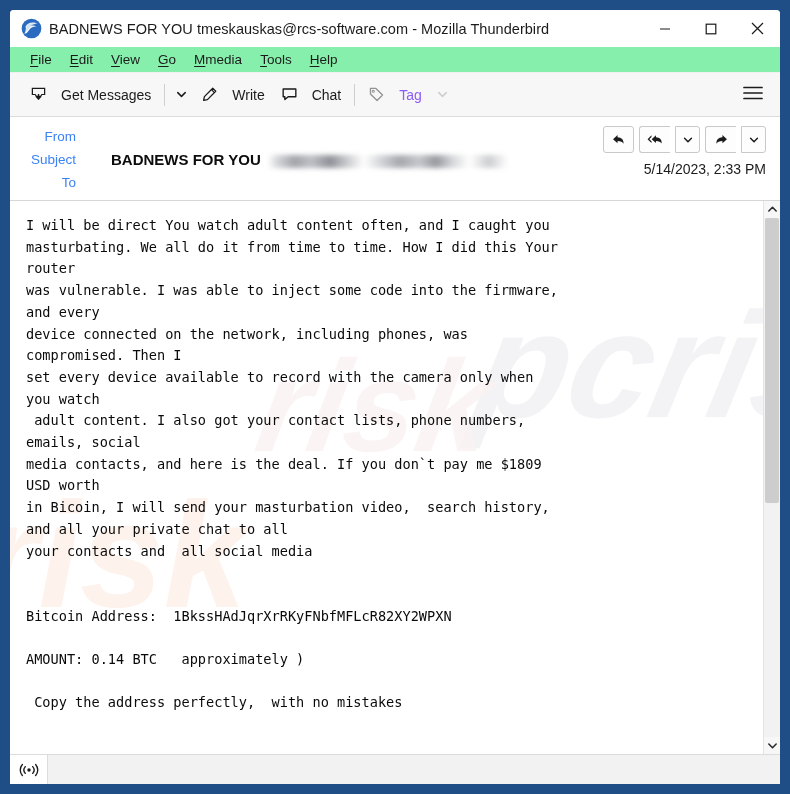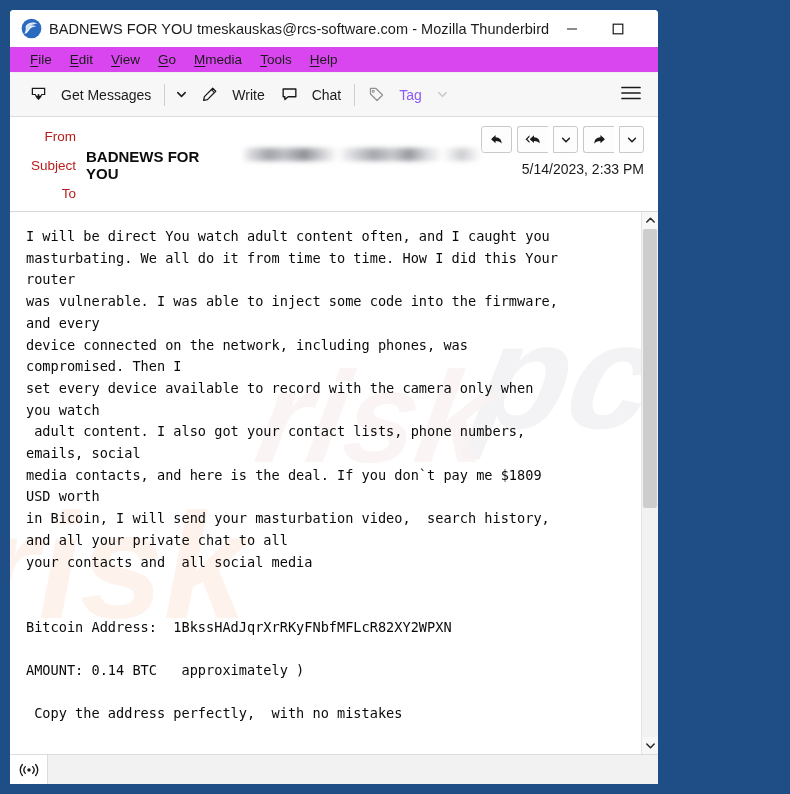--- a/index.html
+++ b/index.html
@@ -5,21 +5,21 @@
   * { margin:0; padding:0; box-sizing:border-box; }
   html,body { width:790px; height:794px; overflow:hidden; }
   body {
     background:#1f4e87;
     font-family:"Liberation Sans", sans-serif;
     -webkit-font-smoothing:antialiased;
   }
   .window {
     position:absolute;
     left:10px; top:10px;
-    width:648px; height:774px;
+    width:770px; height:774px;
     background:#ffffff;
     border-radius:4px 4px 0 0;
     overflow:hidden;
     display:flex; flex-direction:column;
   }
 
   
   .titlebar {
     height:37px; min-height:37px;
     background:#ffffff;
@@ -35,21 +35,21 @@
   .wincontrols { margin-left:auto; display:flex; height:37px; }
   .wc {
     width:46px; height:37px;
     display:flex; align-items:center; justify-content:center;
   }
   .wc svg { display:block; }
 
   
   .menubar {
     height:26px; min-height:26px;
-    background:#d946ef;
+    background:#86efac;
     display:flex; align-items:center;
     padding-left:11px;
     border-bottom:1px solid #f0f0f0;
   }
   .menu-item {
     font-size:13.5px; color:#1b1b1b;
     padding:2px 9px 3px 9px;
     white-space:nowrap;
   }
   .menu-item u { text-decoration:underline; text-underline-offset:1.5px; }
@@ -81,23 +81,23 @@
     padding:8px 10px 6px 10px;
     border-bottom:1px solid #d6d6d6;
     position:relative;
   }
   .hdr-grid { display:flex; }
   .hdr-left { flex:1 1 auto; min-width:0; }
   .hdr-right { flex:0 0 auto; padding-right:4px; padding-top:1px; }
   .hrow { display:flex; align-items:center; min-height:23px; }
   .hlabel {
     width:66px; flex:0 0 66px; text-align:right;
-    font-size:13.5px; color:#b91c1c; padding-right:10px;
-  }
-  .hvalue { font-size:14.5px; color:#0c0c0c; display:flex; align-items:flex-start; }
+    font-size:13.5px; color:#3b82f6; padding-right:10px;
+  }
+  .hvalue { font-size:14.5px; color:#0c0c0c; display:flex; align-items:flex-end;margin-left:25px; }
   .hvalue.subject { font-weight:bold; font-size:15px; }
   .redacted {
     display:inline-block;
     width:240px; height:13px;
     margin-left:7px;
     border-radius:1px;
     background:linear-gradient(90deg,
        #ffffff 0%, #d9dade 3%, #9a9ca3 11%, #b9bbc0 18%, #86888f 26%,
        #c6c7cb 33%, #ffffff 40%, #d7d8dc 46%, #9da0a6 55%, #c2c3c7 63%,
        #8e9097 70%, #d4d5d9 77%, #ffffff 84%, #c9cace 92%, #ffffff 100%);

